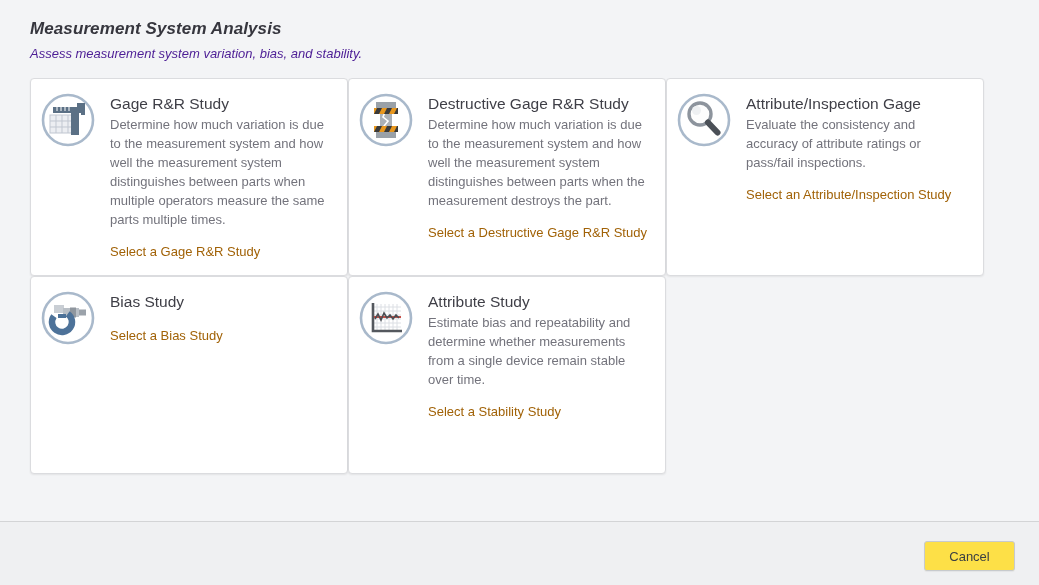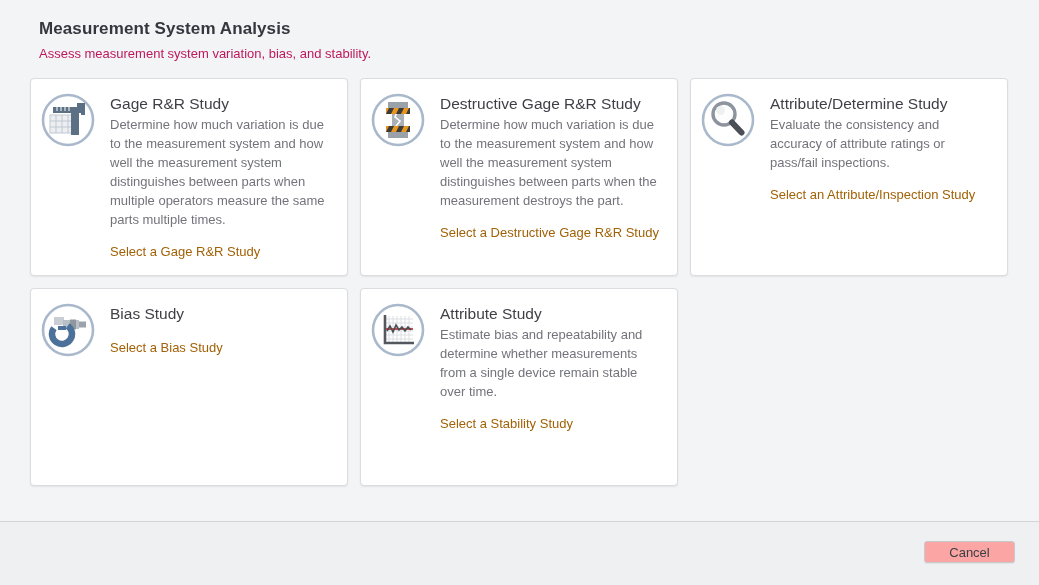--- a/index.html
+++ b/index.html
@@ -4,34 +4,33 @@
 <style>
   * { margin:0; padding:0; box-sizing:border-box; }
   html,body { width:1039px; height:585px; }
   body {
     font-family:"Liberation Sans", sans-serif;
     background:#f3f4f6;
     position:relative;
     overflow:hidden;
     color:#3c3c44;
   }
-  .header { padding:17px 30px 0 39px; }
+  .header { padding:17px 30px 0 30px;font-style:italic; }
   .page-title {
     font-size:17px; line-height:24px; font-weight:700;
     color:#36363e; letter-spacing:.1px;
   }
   .page-subtitle {
-    font-size:13px; line-height:19px; margin-top:3px; color:#be185d;
+    font-size:13px; line-height:19px; margin-top:3px; color:#4c1d95;
   }
   .grid {
     margin:15px 0 0 30px;
     display:grid;
     grid-template-columns:repeat(3, 318px);
     grid-auto-rows:198px;
-    gap:12px;
   }
   .card {
     background:#ffffff;
     border:1px solid #dbdcdf;
     border-radius:4px;
     box-shadow:0 1px 2px rgba(0,0,0,.07);
     position:relative;
     padding:14px 14px 12px 79px;
   }
   .icon-wrap { position:absolute; left:10px; top:14px; width:54px; height:54px; }
@@ -45,22 +44,22 @@
   .card-link {
     display:inline-block; margin-top:14px;
     font-size:13px; line-height:17px; color:#a16207; text-decoration:none;
   }
   .footer {
     position:absolute; left:0; top:521px; width:1039px; height:64px;
     background:#eff0f2; border-top:1px solid #d3d4d6;
   }
   .cancel-btn {
     position:absolute; right:24px; top:19px;
-    width:91px; height:22px;
-    background:#fca5a5;
+    width:91px; height:30px;
+    background:#fde047;
     border:1px solid #c7cacd;
     border-radius:3px;
     box-shadow:0 1px 1px rgba(0,0,0,.05);
     font-family:"Liberation Sans", sans-serif;
     font-size:13px; color:#3c4043;
     cursor:pointer;
   }
 </style>
 </head>
 <body>
@@ -131,21 +130,21 @@
   <section class="card">
     <span class="icon-wrap">
       <svg width="54" height="54" viewBox="0 0 54 54">
         <circle cx="27" cy="27" r="25" fill="#ffffff" stroke="#a9b9cb" stroke-width="2.6"></circle>
         <circle cx="23" cy="21" r="11" fill="#fdfdfd" stroke="#8d949d" stroke-width="3.4"></circle>
         <circle cx="19.5" cy="17.5" r="4.5" fill="#eef0f2"></circle>
         <line x1="31" y1="29.5" x2="40.5" y2="39.5" stroke="#4b5057" stroke-width="6" stroke-linecap="round"></line>
       </svg>
     </span>
     <div class="card-body">
-      <h2 class="card-title">Attribute/Determine Study</h2>
+      <h2 class="card-title">Attribute/Inspection Gage</h2>
       <p class="card-desc">Evaluate the consistency and accuracy of attribute ratings or pass/fail inspections.</p>
       <a href="#" class="card-link">Select an Attribute/Inspection Study</a>
     </div>
   </section>
 
   <section class="card">
     <span class="icon-wrap">
       <svg width="54" height="54" viewBox="0 0 54 54">
         <circle cx="27" cy="27" r="25" fill="#ffffff" stroke="#a9b9cb" stroke-width="2.6"></circle>
         <rect x="13" y="14" width="10" height="8" fill="#c9ced4"></rect>

